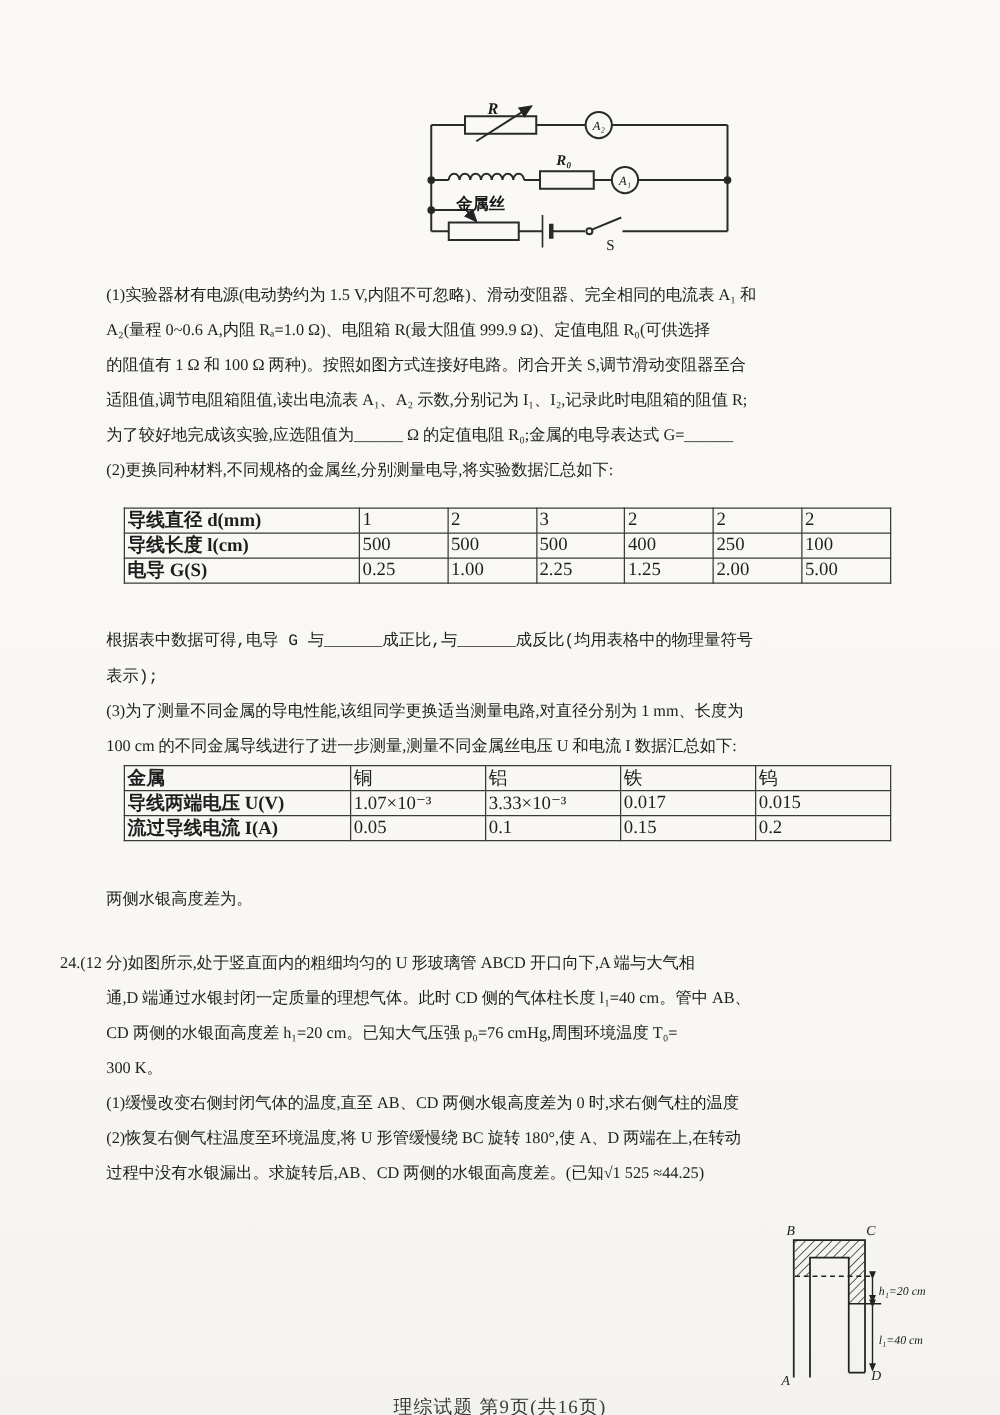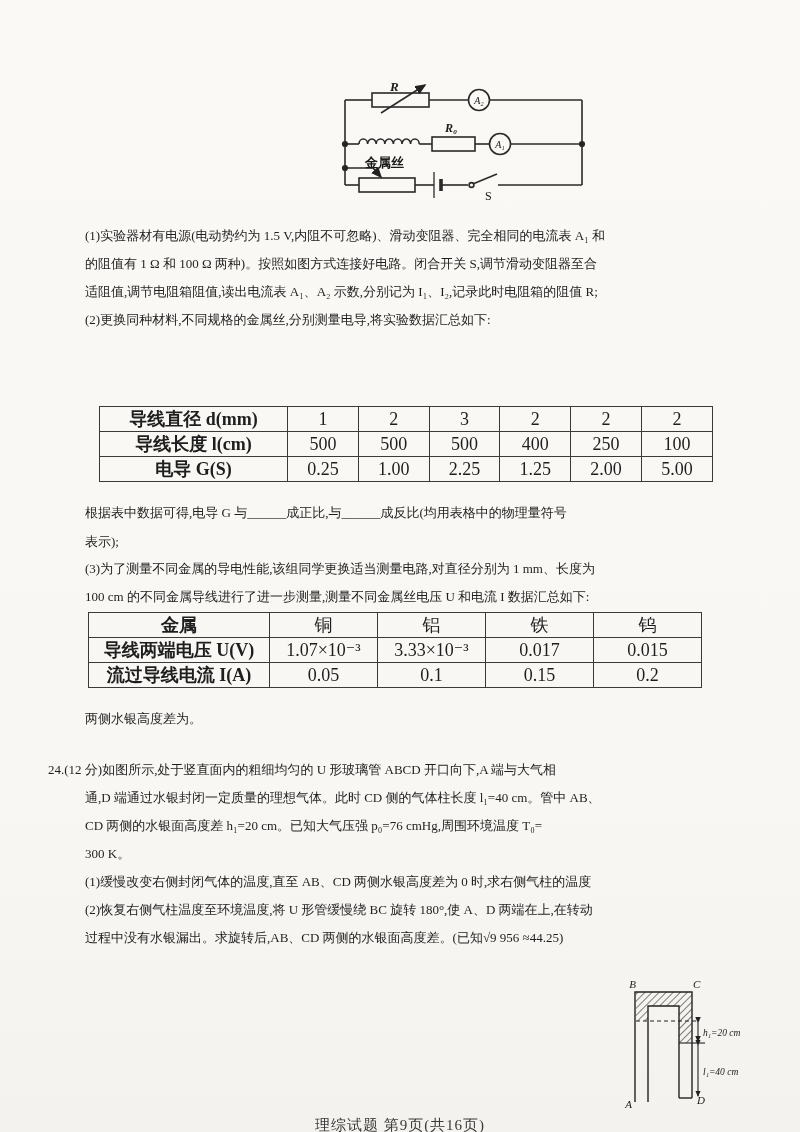--- a/index.html
+++ b/index.html
@@ -6,22 +6,22 @@
   body { background:#e9e8e5; }
   .page {
     position:relative; width:800px; height:1132px; overflow:hidden;
     background:linear-gradient(180deg, #faf9f6 0%, #f8f7f4 70%, #f3f2ee 100%);
     font-family:"Liberation Serif","DejaVu Serif",serif;
     color:#1c1c1c;
   }
   .block { position:absolute; }
   .block .ln { white-space:nowrap; font-size:13px; height:28px; line-height:24px; color:#1e1e1e; }
   table.dt { border-collapse:collapse; table-layout:fixed; background:transparent; }
-  table.dt td { border:1.4px solid #3a3a3a; text-align:center; vertical-align:middle;
-    font-size:18px; color:#1e1e1e; height:18px; padding:0 2px; overflow:hidden; white-space:nowrap; }
+  table.dt td { border:1.4px solid #3a3a3a; vertical-align:middle;
+    font-size:15px; color:#1e1e1e; height:18px; padding:0 2px; overflow:hidden; white-space:nowrap; }
   table.dt td.hd { font-weight:600; }
   .footer { position:absolute; width:100%; text-align:center; font-size:15px; color:#3a3a3a; letter-spacing:1px; }
   svg text { font-family:"Liberation Serif","DejaVu Serif",serif; }
 </style>
 </head>
 <body>
 
 <div class="page">
 
   <svg class="block" style="left:337px; top:82px;" width="252" height="134" viewBox="0 0 252 134">
@@ -68,22 +68,24 @@
     <text x="53" y="9" font-size="13" font-style="italic" font-weight="bold" fill="#1a1a1a">R</text>
     <text x="108" y="50" font-size="12" font-style="italic" font-weight="bold" fill="#1a1a1a">R₀</text>
     <text x="142" y="22" font-size="10" text-anchor="middle" font-style="italic" fill="#1a1a1a">A₂</text>
     <text x="163" y="66" font-size="10" text-anchor="middle" font-style="italic" fill="#1a1a1a">A₁</text>
     <text x="28" y="85" font-size="13" font-weight="600" fill="#1a1a1a">金属丝</text>
     <text x="148" y="118" font-size="12" fill="#1a1a1a">S</text>
   </svg>
 
   <div class="block" style="left:85px; top:224px;">
     <div class="ln">(1)实验器材有电源(电动势约为 1.5 V,内阻不可忽略)、滑动变阻器、完全相同的电流表 A₁ 和</div>
+    <div class="ln">A₂(量程 0~0.6 A,内阻 Rₐ=1.0 Ω)、电阻箱 R(最大阻值 999.9 Ω)、定值电阻 R₀(可供选择</div>
     <div class="ln">的阻值有 1 Ω 和 100 Ω 两种)。按照如图方式连接好电路。闭合开关 S,调节滑动变阻器至合</div>
     <div class="ln">适阻值,调节电阻箱阻值,读出电流表 A₁、A₂ 示数,分别记为 I₁、I₂,记录此时电阻箱的阻值 R;</div>
+    <div class="ln">为了较好地完成该实验,应选阻值为______ Ω 的定值电阻 R₀;金属的电导表达式 G=______</div>
     <div class="ln">(2)更换同种材料,不同规格的金属丝,分别测量电导,将实验数据汇总如下:</div>
   </div>
 
   <table class="dt" style="position:absolute; left:99px; top:406px; width:613px;">
     <colgroup>
         <col style="width:188px">
         <col span="6" style="width:70.8px">
       </colgroup>
     <tbody>
         <tr>
@@ -109,31 +111,31 @@
       <td>0.25</td>
       <td>1.00</td>
       <td>2.25</td>
       <td>1.25</td>
       <td>2.00</td>
       <td>5.00</td>
     </tr>
   </tbody>
     </table>
 
-  <div class="block" style="left:85px; top:501px;">
+  <div class="block" style="left:85px; top:501px;font-family:Liberation Mono, monospace;">
     <div class="ln" style="height:29px">根据表中数据可得,电导 G 与______成正比,与______成反比(均用表格中的物理量符号</div>
     <div class="ln">表示);</div>
   </div>
 
   <div class="block" style="left:85px; top:557px;">
     <div class="ln">(3)为了测量不同金属的导电性能,该组同学更换适当测量电路,对直径分别为 1 mm、长度为</div>
     <div class="ln">100 cm 的不同金属导线进行了进一步测量,测量不同金属丝电压 U 和电流 I 数据汇总如下:</div>
   </div>
 
-  <table class="dt" style="position:absolute; left:88px; top:612px; width:613px;">
+  <table class="dt" style="position:absolute; left:99px; top:612px; width:613px;">
     <colgroup>
         <col style="width:181px">
         <col span="4" style="width:108px">
       </colgroup>
     <tbody>
         <tr>
       <td class="hd">金属</td>
       <td>铜</td>
       <td>铝</td>
       <td>铁</td>
@@ -160,21 +162,21 @@
     <div class="ln">两侧水银高度差为。</div>
   </div>
 
   <div class="block" style="left:48px; top:758px;">
     <div class="ln">24.(12 分)如图所示,处于竖直面内的粗细均匀的 U 形玻璃管 ABCD 开口向下,A 端与大气相</div>
     <div class="ln" style="margin-left:37px">通,D 端通过水银封闭一定质量的理想气体。此时 CD 侧的气体柱长度 l₁=40 cm。管中 AB、</div>
     <div class="ln" style="margin-left:37px">CD 两侧的水银面高度差 h₁=20 cm。已知大气压强 p₀=76 cmHg,周围环境温度 T₀=</div>
     <div class="ln" style="margin-left:37px">300 K。</div>
     <div class="ln" style="margin-left:37px">(1)缓慢改变右侧封闭气体的温度,直至 AB、CD 两侧水银高度差为 0 时,求右侧气柱的温度</div>
     <div class="ln" style="margin-left:37px">(2)恢复右侧气柱温度至环境温度,将 U 形管缓慢绕 BC 旋转 180°,使 A、D 两端在上,在转动</div>
-    <div class="ln" style="margin-left:37px">过程中没有水银漏出。求旋转后,AB、CD 两侧的水银面高度差。(已知√9 956 ≈44.25)</div>
+    <div class="ln" style="margin-left:37px">过程中没有水银漏出。求旋转后,AB、CD 两侧的水银面高度差。(已知√1 525 ≈44.25)</div>
   </div>
 
   <svg class="block" style="left:602px; top:978px;" width="180" height="152" viewBox="0 0 180 152">
     <defs>
       <pattern id="hatch" width="5" height="5" patternUnits="userSpaceOnUse" patternTransform="rotate(45)">
         <line x1="0" y1="0" x2="0" y2="5" stroke="#3a3a3a" stroke-width="1.3"></line>
       </pattern>
       <marker id="ah2" markerWidth="7" markerHeight="7" refX="5" refY="2.5" orient="auto">
         <path d="M0,0 L6,2.5 L0,5 Z" fill="#222"></path>
       </marker>

